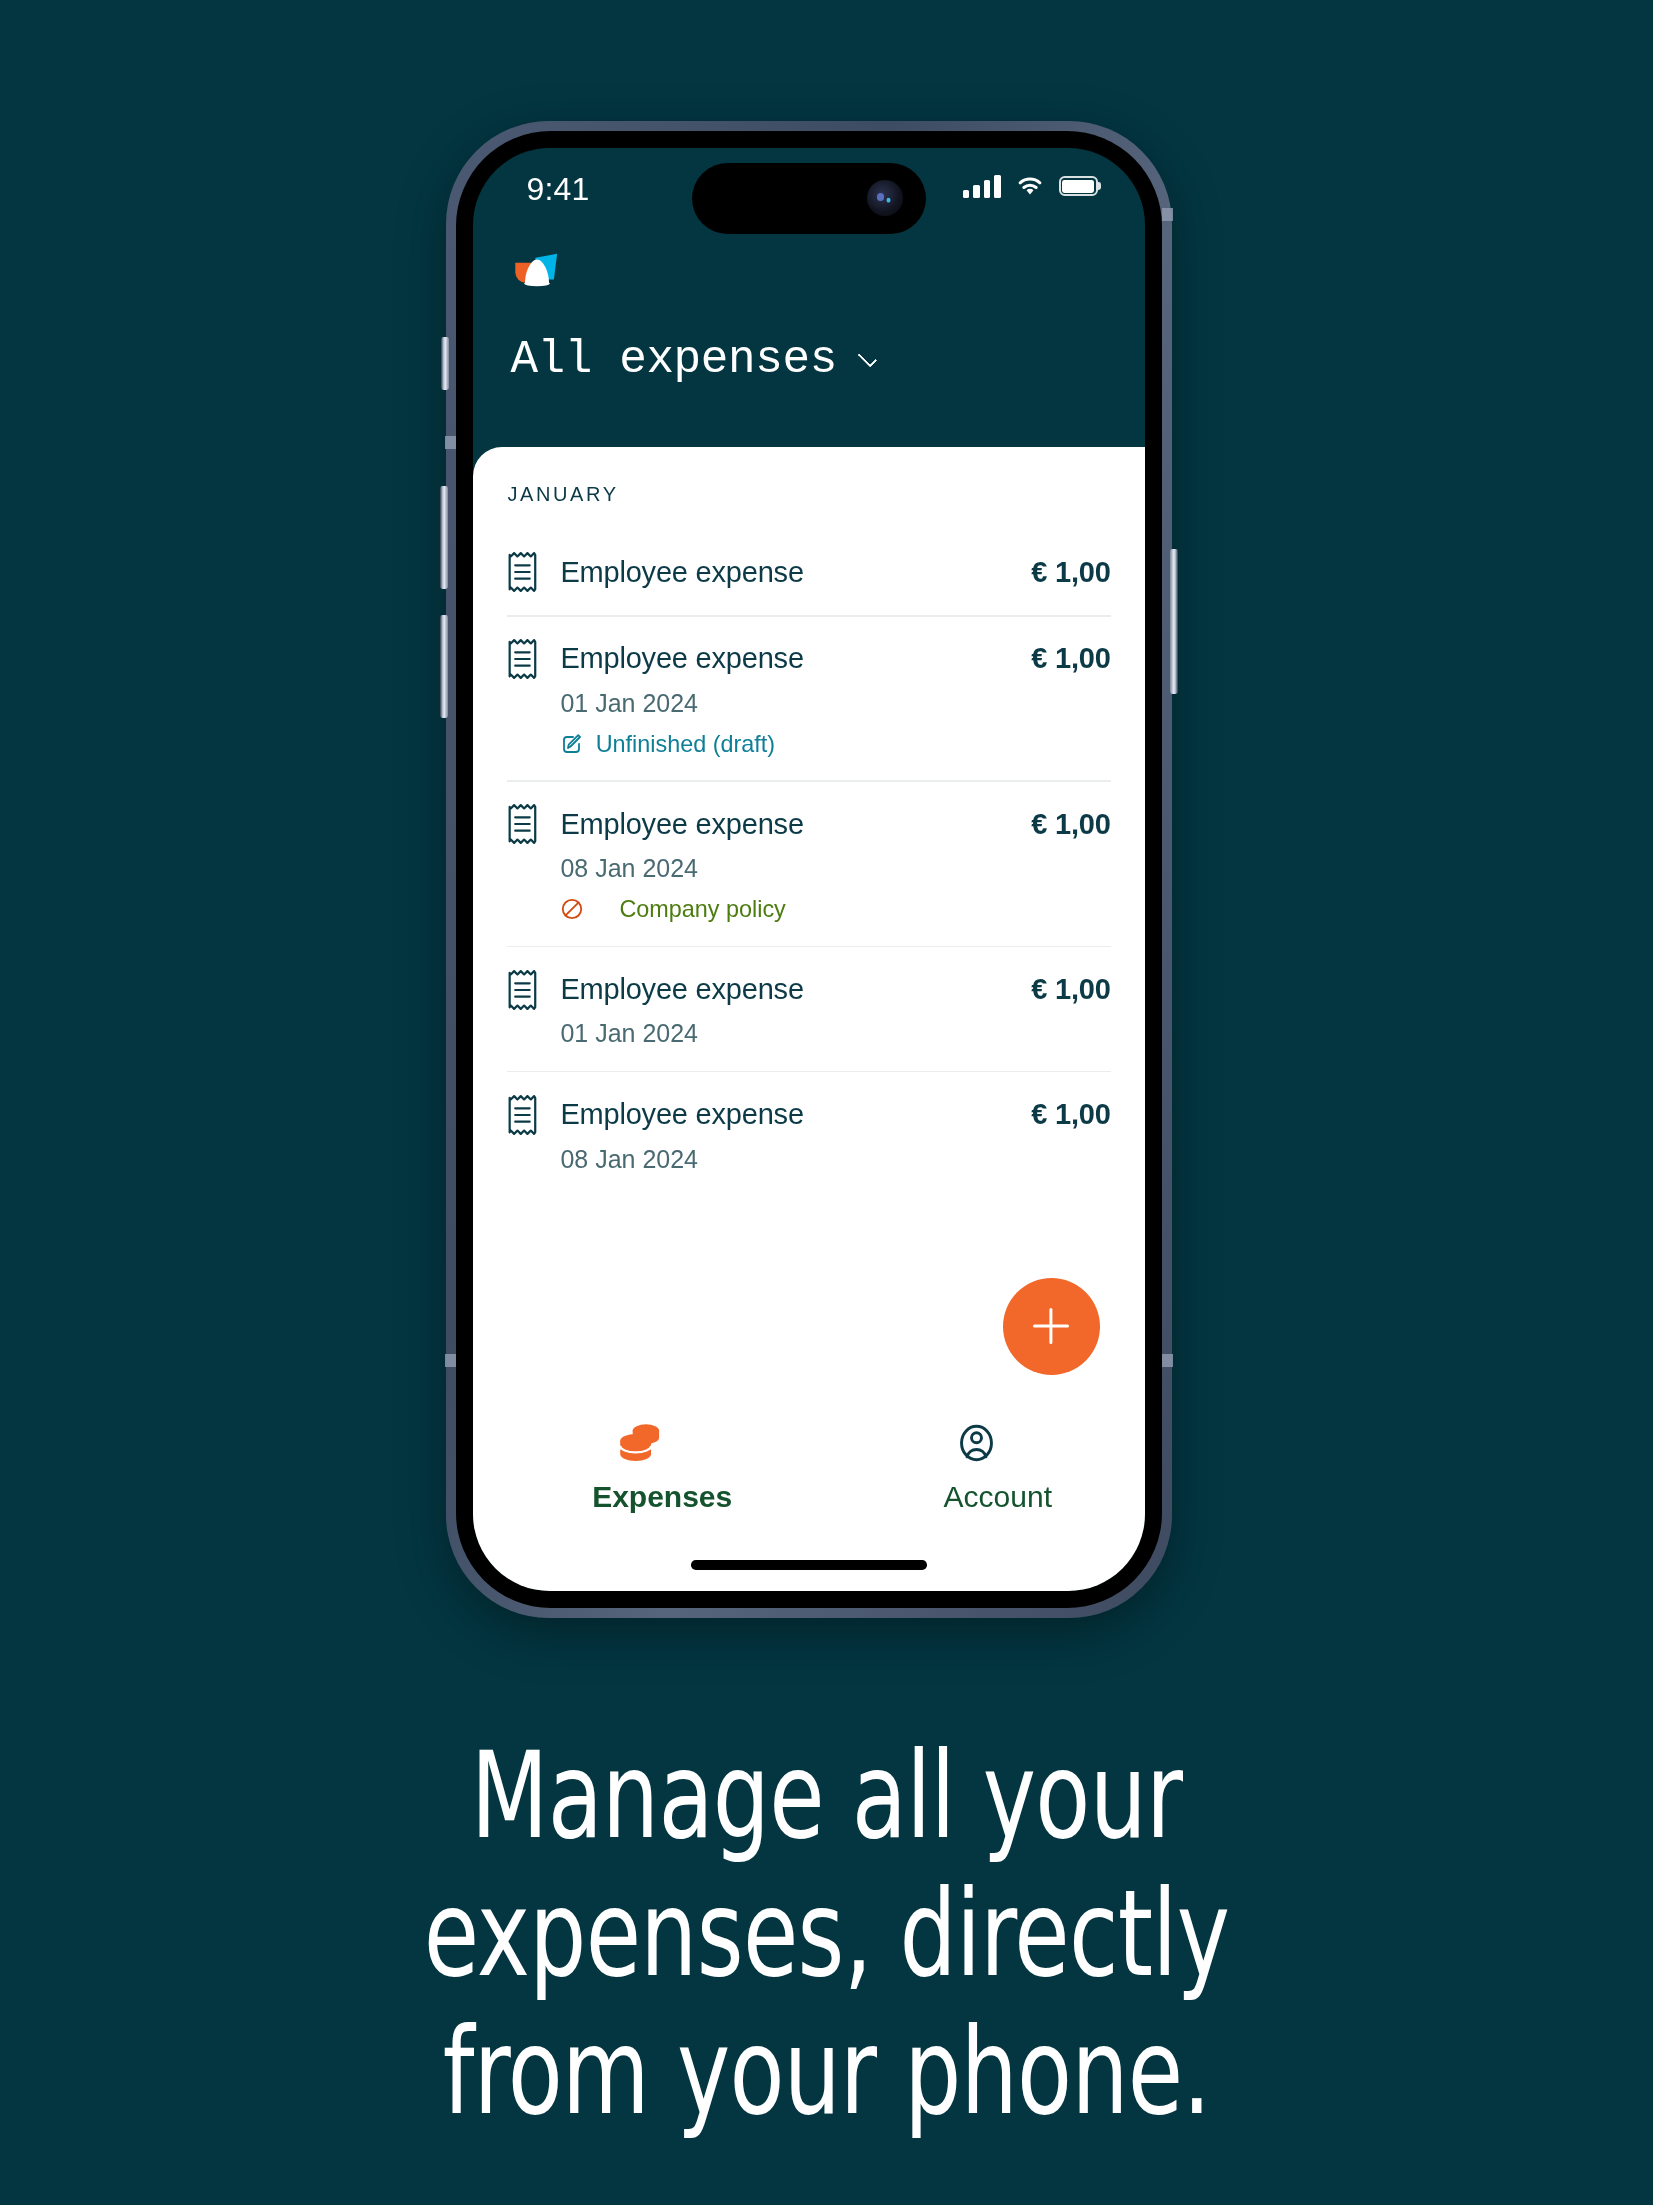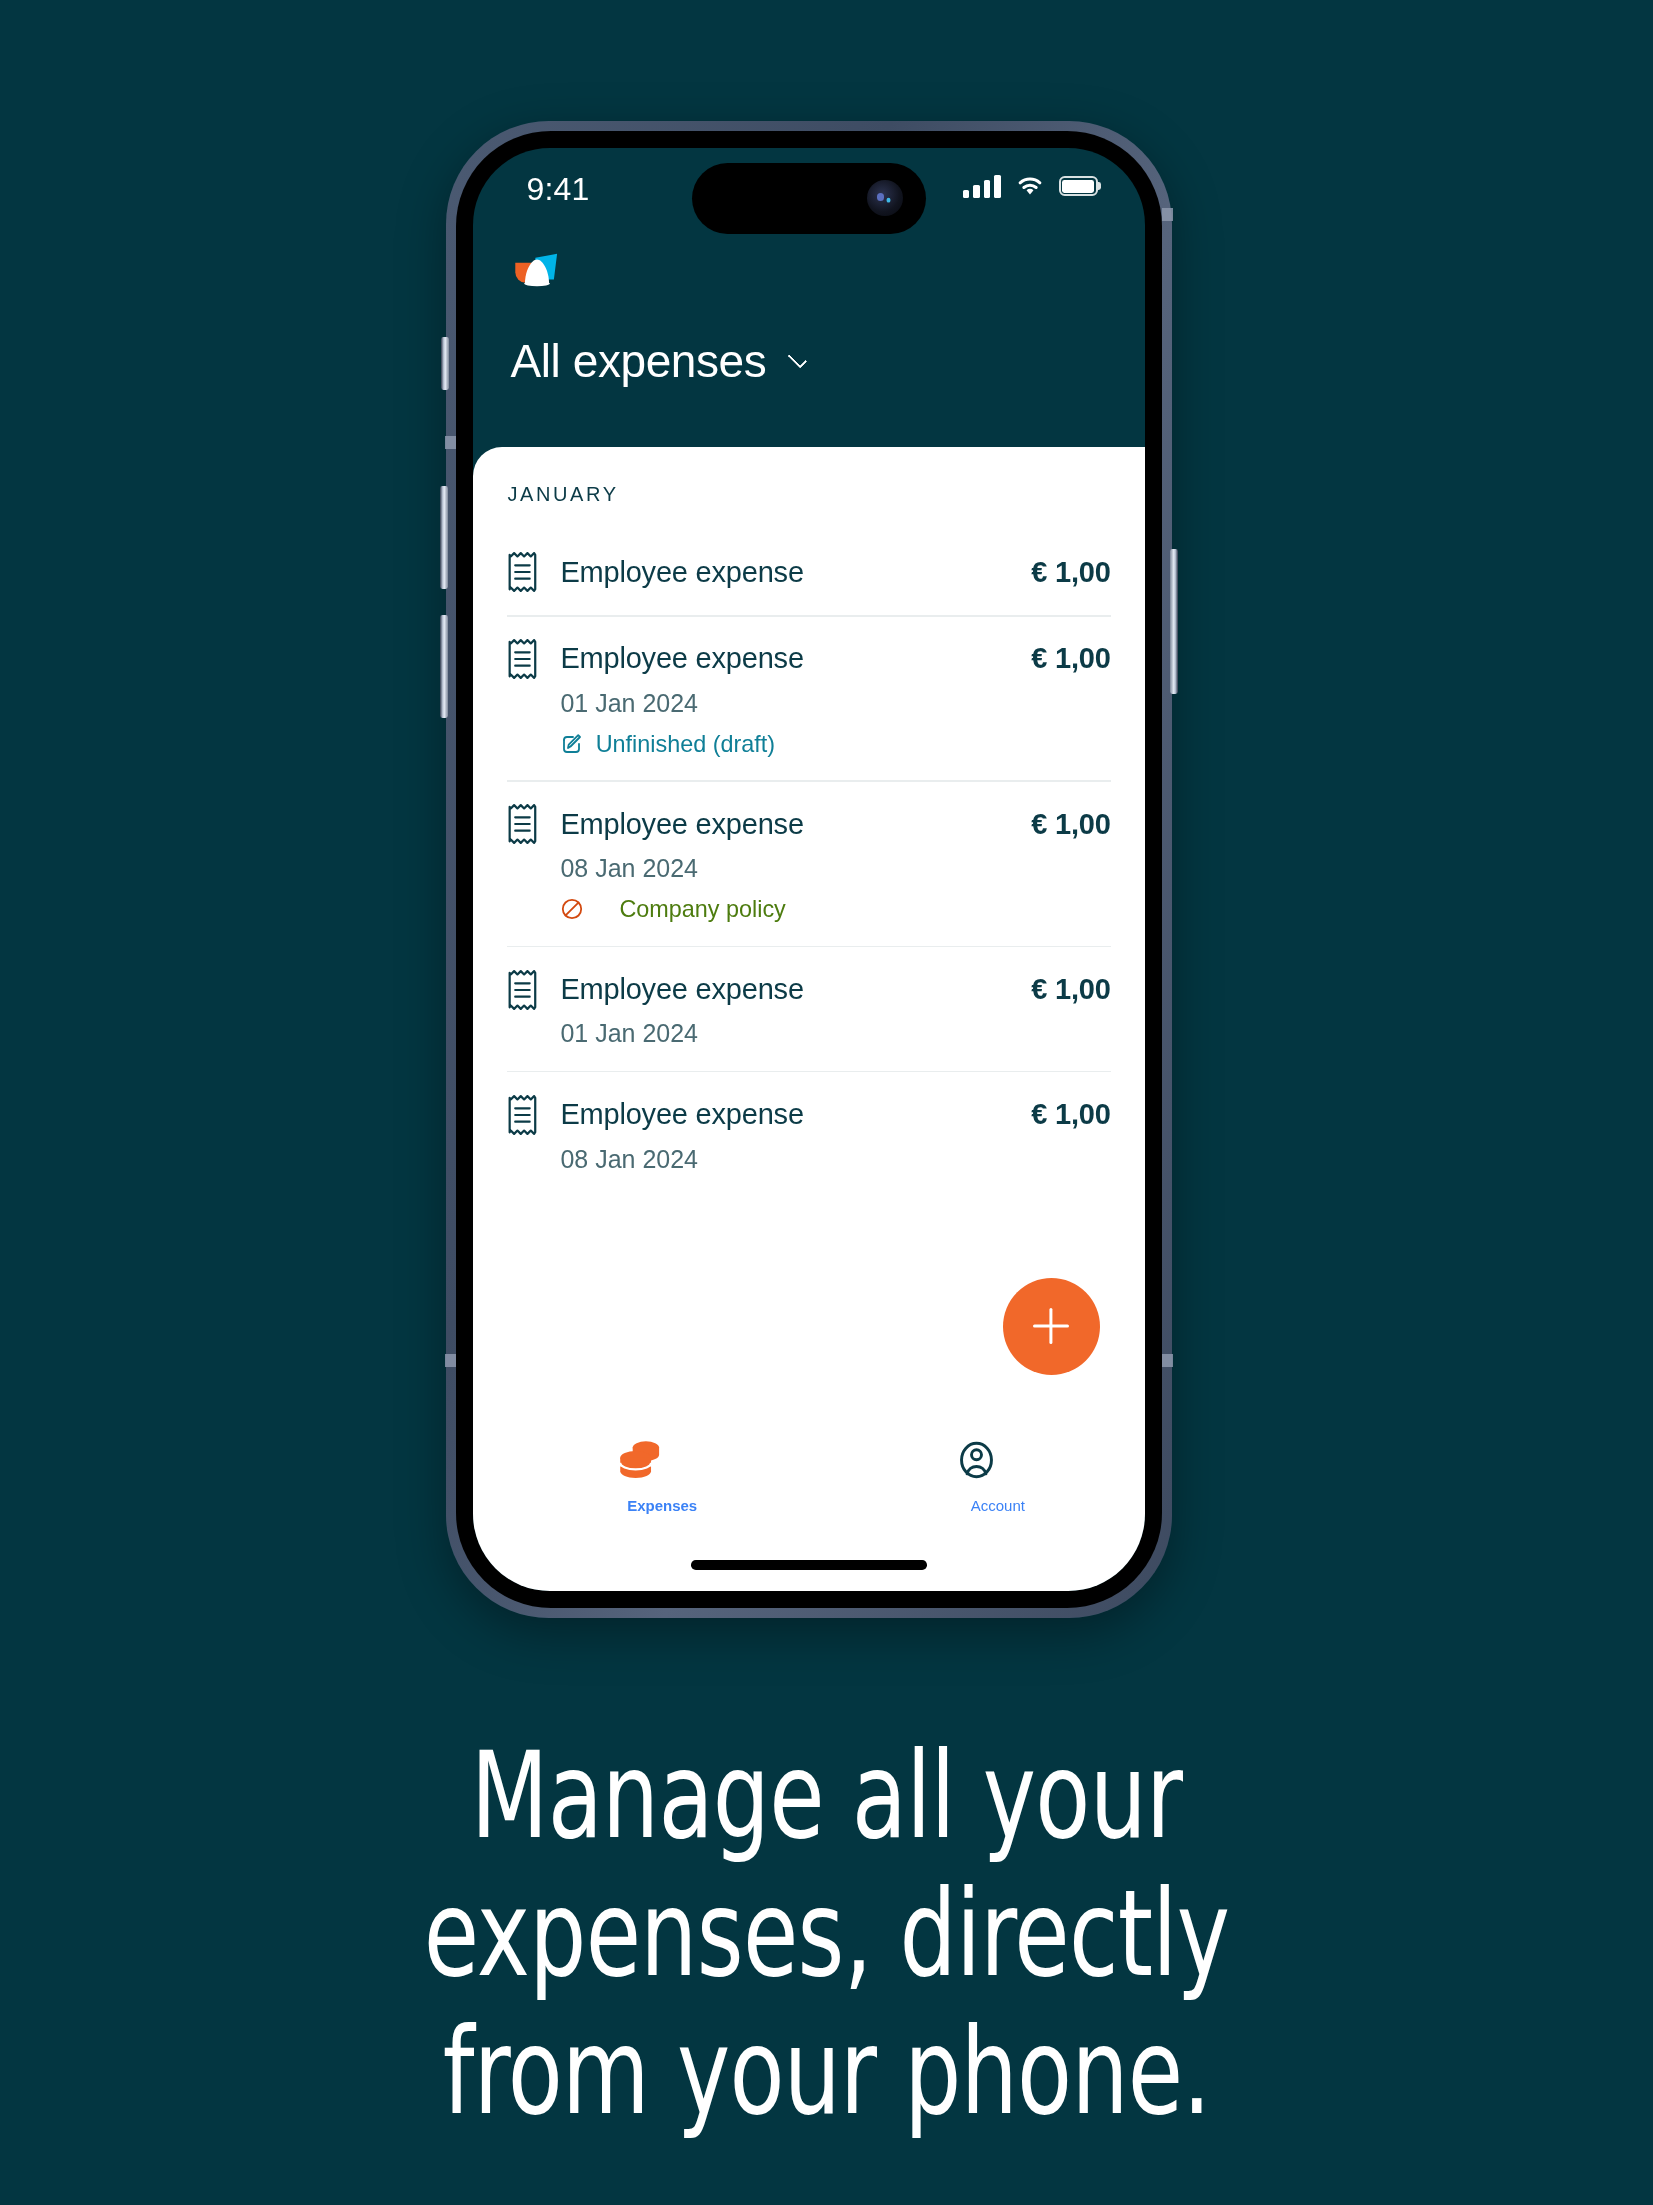--- a/index.html
+++ b/index.html
@@ -157,20 +157,21 @@
     left: 37px; top: 186px;
     display: flex;
     align-items: center;
     gap: 19.4px;
   }
   .app-title {
     color: #ffffff;
     font-size: 46px;
     font-weight: 400;
     letter-spacing: -0.4px;
+    font-family: Liberation Mono, monospace;
   }
   .chev-down {
     width: 22.6px; height: 13px;
     border-right: 3.2px solid #ffffff;
     border-bottom: 3.2px solid #ffffff;
     transform: rotate(45deg) scale(.78);
     border-radius: 1.6px;
     margin-top: -6.5px;
   }
 
@@ -279,22 +280,22 @@
   .tab {
     flex: 1 1 0;
     display: flex;
     flex-direction: column;
     align-items: center;
     gap: 14.5px;
     cursor: pointer;
   }
   .tab-ico { width: 47px; height: 44px; display: block; }
   .tab-label {
-    font-size: 15px;
-    color: #3b82f6;
+    font-size: 30px;
+    color: #14532d;
     margin-left: 42px;
   }
   .tab.active .tab-label { font-weight: 700; }
 
   .home-indicator {
     position: absolute;
     left: 50%;
     transform: translateX(-50%);
     bottom: 21px;
     width: 236px;

